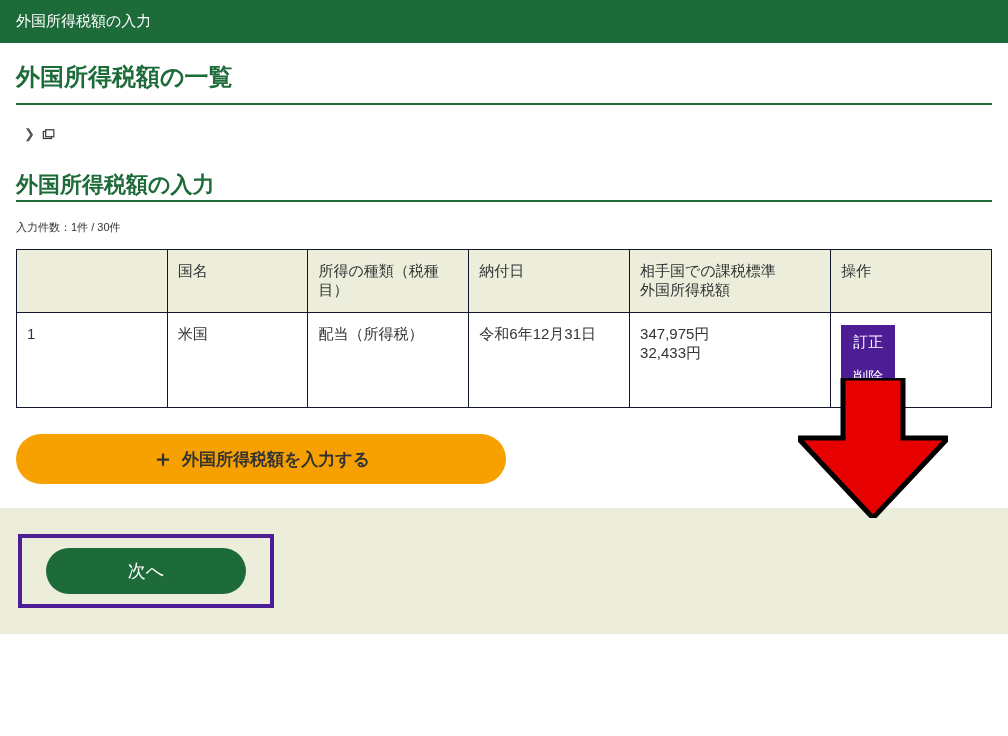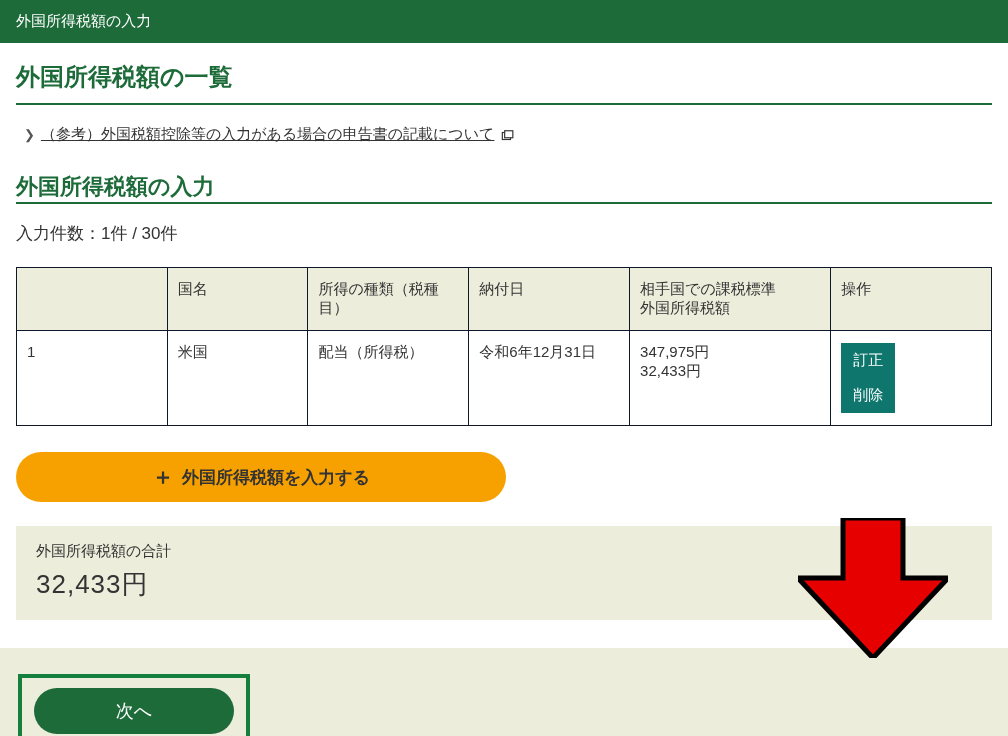--- a/index.html
+++ b/index.html
@@ -40,21 +40,21 @@
     }
     .ext-icon svg { width: 14px; height: 14px; vertical-align: middle; }
     .section-title {
       color: #1e6b3a;
       font-size: 22px;
       font-weight: bold;
       border-bottom: 2px solid #1e6b3a;
       padding-bottom: 0;
       margin-bottom: 18px;
     }
-    .count-label { margin-bottom: 22px; font-size: 17px; }
+    .count-label { margin-bottom: 14px; font-size: 11px; }
     table.data-table {
       width: 100%;
       border-collapse: collapse;
       margin-bottom: 26px;
     }
     table.data-table th, table.data-table td {
       border: 1px solid #0f172a;
       padding: 12px 10px;
       text-align: left;
       vertical-align: top;
@@ -65,21 +65,21 @@
       font-weight: normal;
       color: #333;
     }
     .col-num { width: 150px; text-align: right; }
     .col-country { width: 140px; }
     .col-type { width: 160px; }
     .col-date { width: 160px; }
     .col-amt { width: 200px; }
     .col-ops { width: 160px; }
     .op-btn {
-      background: #0f766e;
+      background: #4c1d95;
       color: #fff;
       border: none;
       padding: 8px 12px;
       font-size: 15px;
       margin-right: 16px;
       cursor: pointer;
     }
     .add-btn {
       display: flex;
       align-items: center;
@@ -116,22 +116,22 @@
       background: #fff;
       border: 1px solid #888;
       border-radius: 28px;
       width: 148px;
       height: 48px;
       font-size: 18px;
       color: #333;
       cursor: pointer;
     }
     .next-wrap {
-      border: 4px solid #15803d;
-      padding: 10px 12px;
+      border: 4px solid #4c1d95;
+      padding: 10px 24px;
       display: flex;
       align-items: flex-start;
       justify-content: center;
       position: relative;
     }
     .btn-next {
       background: #1e6b3a;
       color: #fff;
       border: none;
       border-radius: 28px;
@@ -154,21 +154,20 @@
 
 <div class="header-bar">
   <span>外国所得税額の入力</span>
 </div>
 
 <div class="content">
   <h1 class="page-title">外国所得税額の一覧</h1>
 
   <div class="ref-row">
     <span class="chevron">❯</span>
-    <a class="ref-link">（参考）外国税額控除等の入力がある場合の申告書の記載について</a>
     <span class="ext-icon">
       <svg viewBox="0 0 24 24" fill="none" stroke="#333" stroke-width="2">
         <rect x="4" y="6" width="14" height="12"></rect>
         <rect x="8" y="3" width="14" height="12" fill="#fff"></rect>
       </svg>
     </span>
   </div>
 
   <h2 class="section-title">外国所得税額の入力</h2>
 
@@ -204,24 +203,20 @@
         </td>
       </tr>
     </tbody>
   </table>
 
   <button class="add-btn">
     <span class="plus">＋</span>
     <span>外国所得税額を入力する</span>
   </button>
 
-  <div class="sum-panel">
-    <div class="sum-label">外国所得税額の合計</div>
-    <div class="sum-value">32,433円</div>
-  </div>
 </div>
 
 <div class="footer-bar">
 
   <svg class="arrow-anno" viewBox="0 0 150 140">
     <polygon points="45,0 105,0 105,60 150,60 75,140 0,60 45,60" fill="#e60000" stroke="#000" stroke-width="5"></polygon>
   </svg>
 
   <div class="next-wrap">
     <button class="btn-next">次へ</button>

